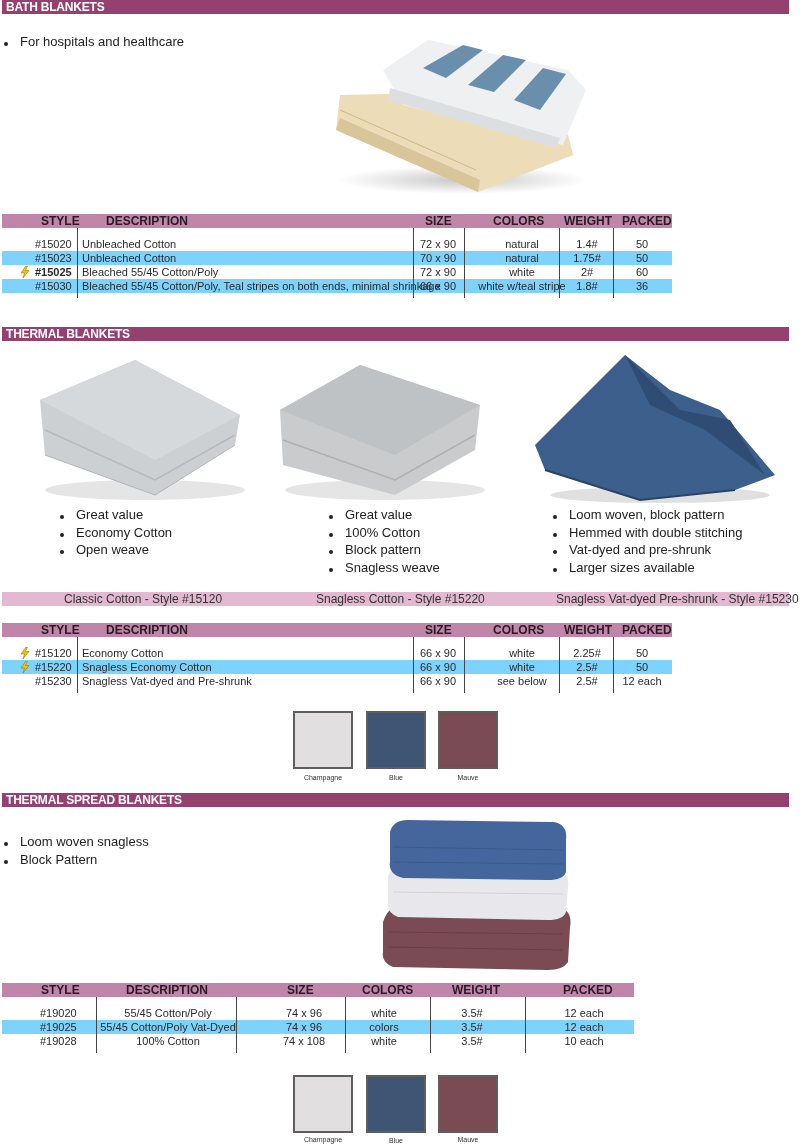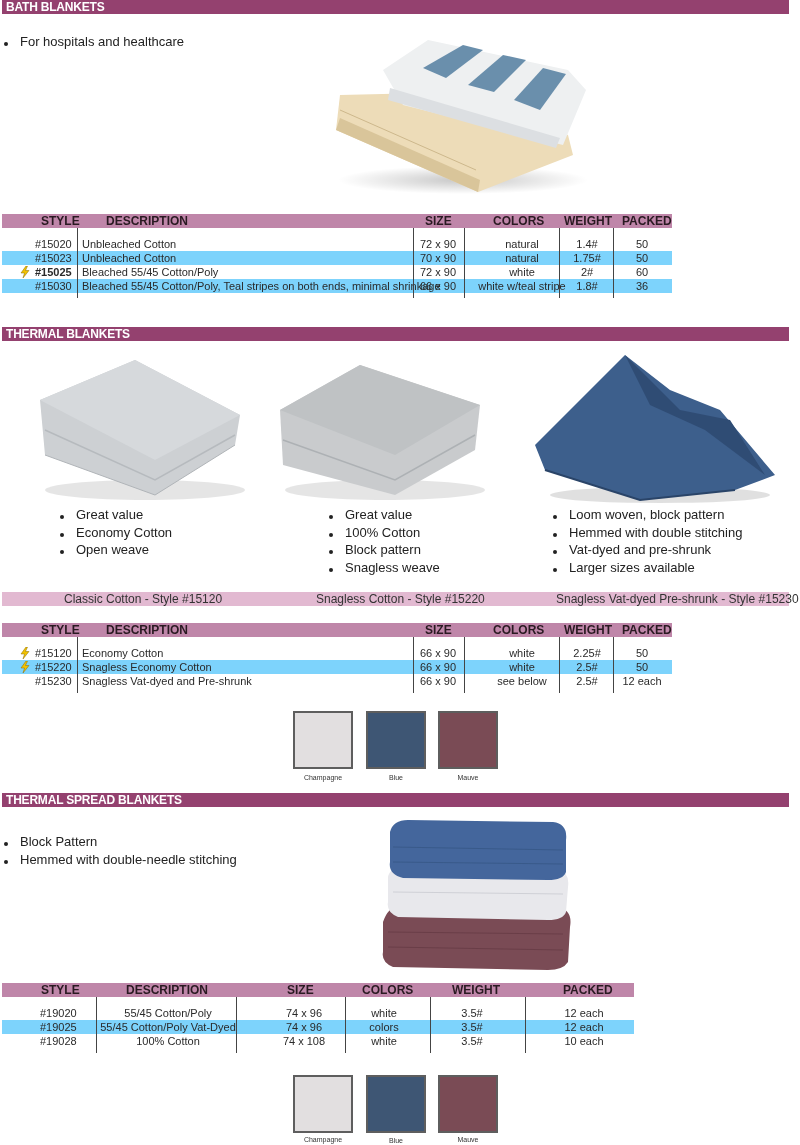--- a/index.html
+++ b/index.html
@@ -219,22 +219,22 @@
 <div class="swatch" style="left: 293px; top: 711px; background: rgb(226, 223, 224);"></div>
 <div class="swatch" style="left: 366px; top: 711px; background: rgb(62, 86, 116);"></div>
 <div class="swatch" style="left: 438px; top: 711px; background: rgb(122, 75, 85);"></div>
 <div class="swatch-label" style="left:283px; top:774px;">Champagne</div>
 <div class="swatch-label" style="left:356px; top:774px;">Blue</div>
 <div class="swatch-label" style="left:428px; top:774px;">Mauve</div>
 
 <div class="section-bar" style="top:793px;">THERMAL SPREAD BLANKETS</div>
 
 <ul class="bullets" style="left:4px; top:833px;">
+  <li>Loom woven snagless</li>
   <li>Block Pattern</li>
-  <li>Hemmed with double-needle stitching</li>
 </ul>
 
 <svg class="product-img" style="left:378px; top:812px;" width="200" height="160" viewBox="0 0 200 160">
 
   <path d="M5 110 Q10 95 20 95 L180 95 Q195 98 192 115 L190 150 Q185 158 170 158 L15 155 Q3 150 5 140 Z" fill="#7a4b55"></path>
   <path d="M10 120 L185 122 M10 135 L185 138" stroke="#6a3e48" stroke-width="1"></path>
 
   <path d="M10 65 Q12 55 25 55 L180 58 Q192 60 190 75 L188 100 Q185 108 170 108 L20 105 Q8 100 10 90 Z" fill="#e8e8ec"></path>
   <path d="M15 80 L185 82" stroke="#cfd0d6" stroke-width="1"></path>
 

